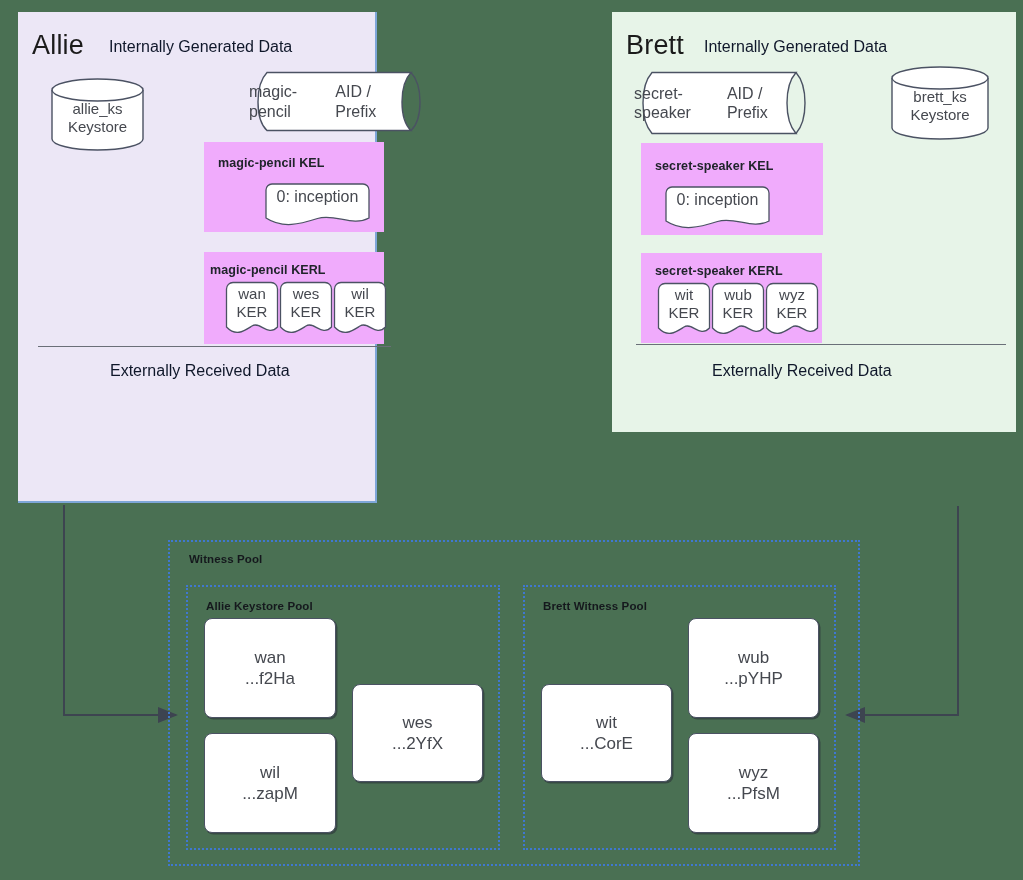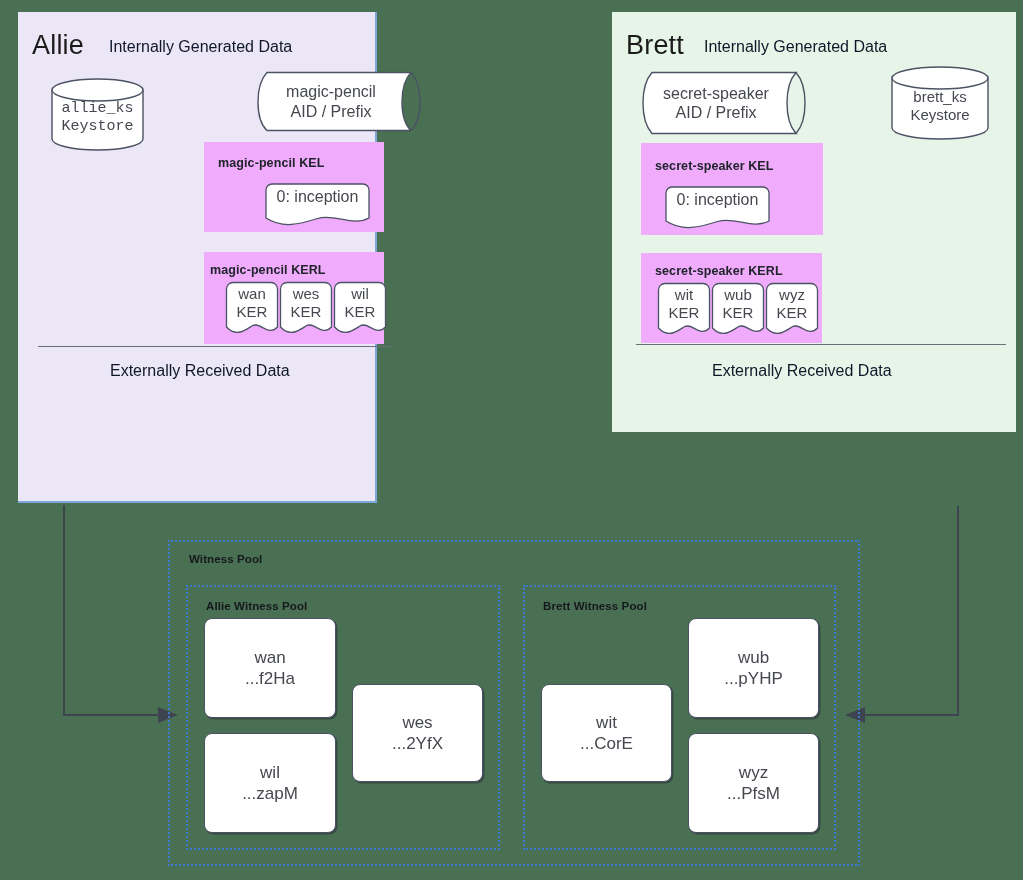--- a/index.html
+++ b/index.html
@@ -28,21 +28,21 @@
   .cyl{position:absolute;}
   .cyl svg{display:block;}
   .cyl .lbl{position:absolute;left:0;top:0;width:100%;height:100%;
     display:flex;flex-direction:column;align-items:center;justify-content:center;
     font-size:15px;color:#45484f;line-height:1.18;padding-top:6px;box-sizing:border-box;}
 
   
   .tape{position:absolute;}
   .tape svg{display:block;}
   .tape .lbl{position:absolute;left:0;top:0;width:100%;height:100%;
-    display:flex;flex-direction:column;align-items:center;justify-content:center;
+    display:flex;align-items:center;justify-content:center;
     font-size:16px;color:#45484f;line-height:1.2;box-sizing:border-box;padding-right:16px;}
 
   
   .card{position:absolute;background:#f0abfc;box-sizing:border-box;}
   .card .card-title{position:absolute;font-size:12.5px;font-weight:700;color:#20242b;
     letter-spacing:.1px;white-space:nowrap;}
 
   
   .doc{position:absolute;}
   .doc svg{display:block;}
@@ -74,21 +74,21 @@
 </style>
 </head>
 <body>
 
 <div id="stage">
 
   <div class="panel allie">
     <div class="owner-name" style="left:14px;top:18px;">Allie</div>
     <div class="section-title" style="left:91px;top:26px;">Internally Generated Data</div>
 
-    <div class="cyl" style="left:32px;top:65px;width:95px;height:75px;font-family:Liberation Mono, monospace;">
+    <div class="cyl" style="left:32px;top:65px;width:95px;height:75px;">
       <svg width="95" height="75" viewBox="0 0 95 75">
         <path d="M2,13 L2,62 A45.5,11 0 0 0 93,62 L93,13" fill="#ffffff" stroke="#4b5263" stroke-width="1.4"></path>
         <ellipse cx="47.5" cy="13" rx="45.5" ry="11" fill="#ffffff" stroke="#4b5263" stroke-width="1.4"></ellipse>
       </svg>
       <div class="lbl">
         <span>allie_ks</span>
         <span>Keystore</span>
       </div>
     </div>
 
@@ -238,21 +238,21 @@
     </defs>
     <path d="M64,505 L64,715 L176,715" fill="none" stroke="#3d4450" stroke-width="2" marker-end="url(#arrowR)"></path>
     <path d="M958,506 L958,715 L847,715" fill="none" stroke="#3d4450" stroke-width="2" marker-end="url(#arrowL)"></path>
   </svg>
 
   <div class="pool" style="left:168px;top:540px;width:692px;height:326px;">
     <div class="pool-label" style="left:19px;top:11px;">Witness Pool</div>
   </div>
 
   <div class="pool" style="left:186px;top:585px;width:314px;height:265px;">
-    <div class="pool-label" style="left:18px;top:13px;">Allie Witness Pool</div>
+    <div class="pool-label" style="left:18px;top:13px;">Allie Keystore Pool</div>
   </div>
 
   <div class="pool" style="left:523px;top:585px;width:313px;height:265px;">
     <div class="pool-label" style="left:18px;top:13px;">Brett Witness Pool</div>
   </div>
 
   <div class="wbox" style="left:204px;top:618px;width:132px;height:100px;">
     <span>wan</span>
     <span>...f2Ha</span>
   </div>

